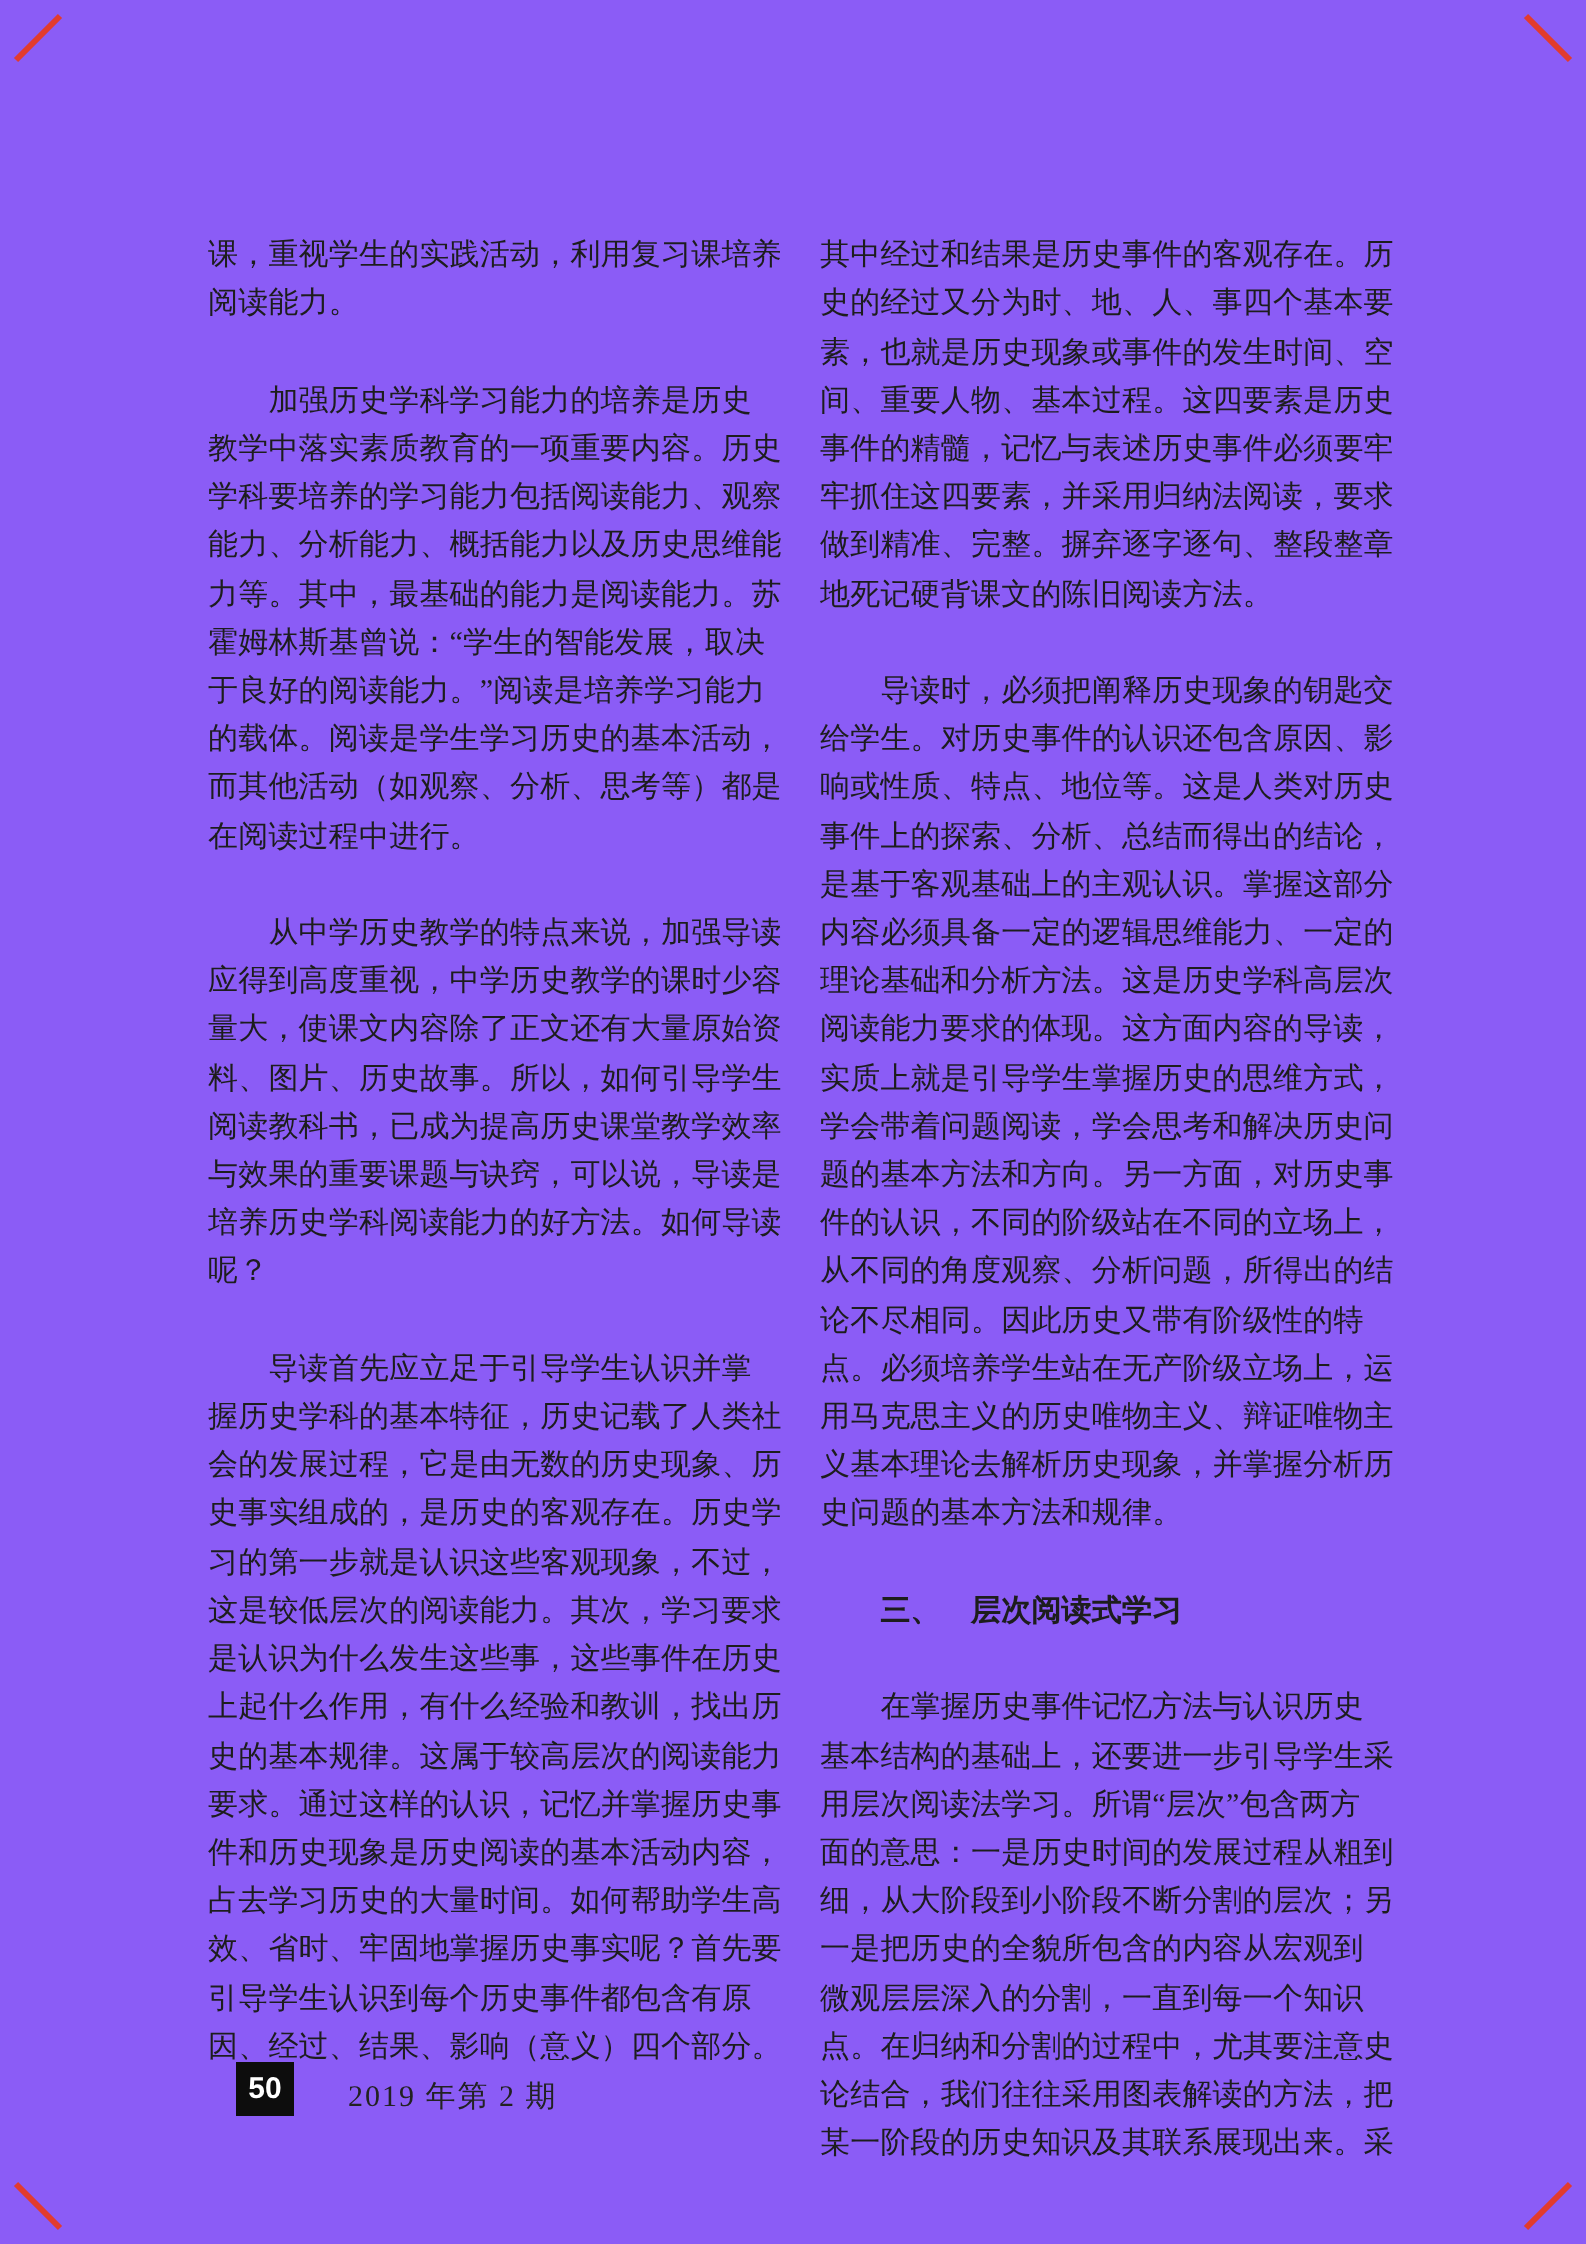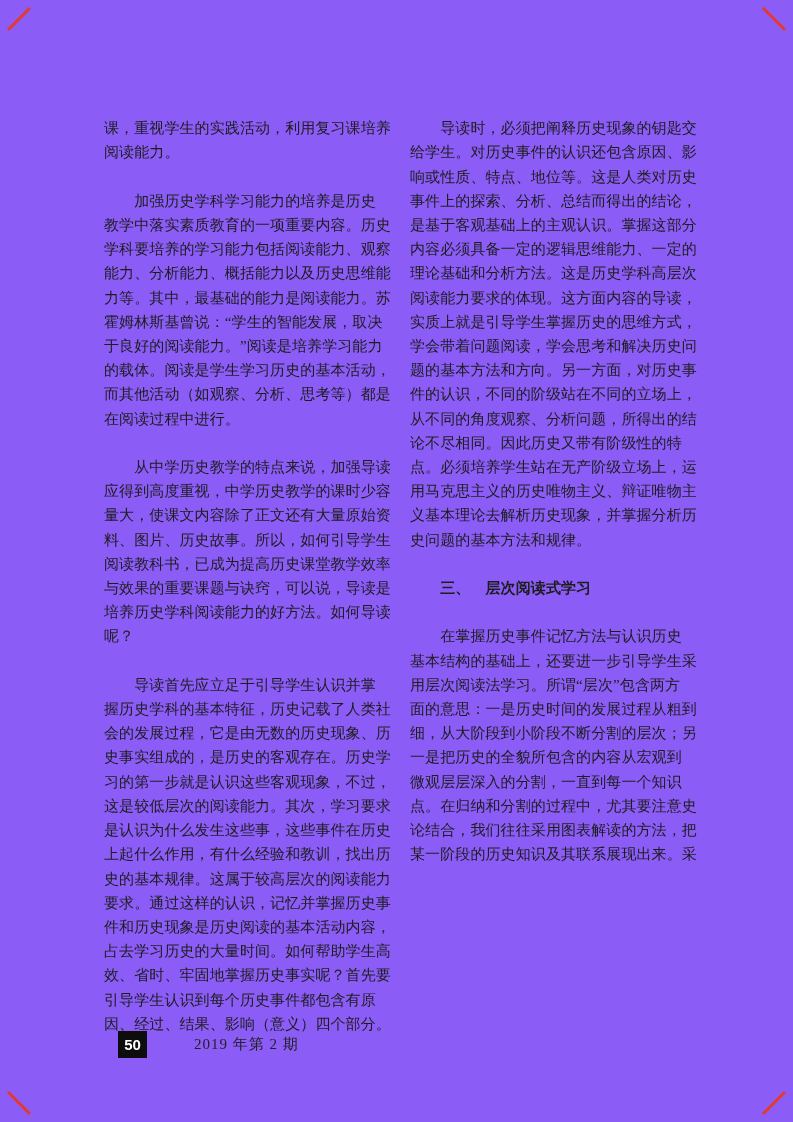--- a/index.html
+++ b/index.html
@@ -33,41 +33,40 @@
   .col p { margin: 0; padding: 0; }
   .heading {
     font-weight: bold;
     font-family: "Liberation Sans", "DejaVu Sans", sans-serif;
   }
   .footer {
     position: absolute;
     left: 118px;
     top: 1031px;
     display: flex;
-    align-items: center;
-    gap: 16px;
+    align-items: flex-end;
+    gap: 27px;
   }
   .pagenum {
     display: inline-flex;
     width: 29px;
     height: 27px;
     background: #0d0d0d;
     color: #ffffff;
     align-items: center;
     justify-content: center;
     font-family: "Liberation Sans", "DejaVu Sans", sans-serif;
     font-size: 15px;
     font-weight: bold;
   }
   .issue {
     font-size: 15px;
     color: #222222;
     letter-spacing: 1px;
     font-family: "Liberation Serif", "DejaVu Serif", serif;
-    margin-left: 31px;
   }
 </style>
 </head>
 <body>
 
 <div class="page">
 
   <svg class="cropmarks" viewBox="0 0 793 1122" xmlns="http://www.w3.org/2000/svg">
     <line x1="8" y1="30" x2="30" y2="8" stroke="#e23b2e" stroke-width="3"></line>
     <line x1="763" y1="8" x2="785" y2="30" stroke="#e23b2e" stroke-width="3"></line>
@@ -107,20 +106,28 @@
 史的基本规律。这属于较高层次的阅读能力
 要求。通过这样的认识，记忆并掌握历史事
 件和历史现象是历史阅读的基本活动内容，
 占去学习历史的大量时间。如何帮助学生高
 效、省时、牢固地掌握历史事实呢？首先要
 引导学生认识到每个历史事件都包含有原
 因、经过、结果、影响（意义）四个部分。</p>
   </div>
 
   <div class="col col-right">
+    <p>其中经过和结果是历史事件的客观存在。历
+史的经过又分为时、地、人、事四个基本要
+素，也就是历史现象或事件的发生时间、空
+间、重要人物、基本过程。这四要素是历史
+事件的精髓，记忆与表述历史事件必须要牢
+牢抓住这四要素，并采用归纳法阅读，要求
+做到精准、完整。摒弃逐字逐句、整段整章
+地死记硬背课文的陈旧阅读方法。</p>
     <p>　　导读时，必须把阐释历史现象的钥匙交
 给学生。对历史事件的认识还包含原因、影
 响或性质、特点、地位等。这是人类对历史
 事件上的探索、分析、总结而得出的结论，
 是基于客观基础上的主观认识。掌握这部分
 内容必须具备一定的逻辑思维能力、一定的
 理论基础和分析方法。这是历史学科高层次
 阅读能力要求的体现。这方面内容的导读，
 实质上就是引导学生掌握历史的思维方式，
 学会带着问题阅读，学会思考和解决历史问

